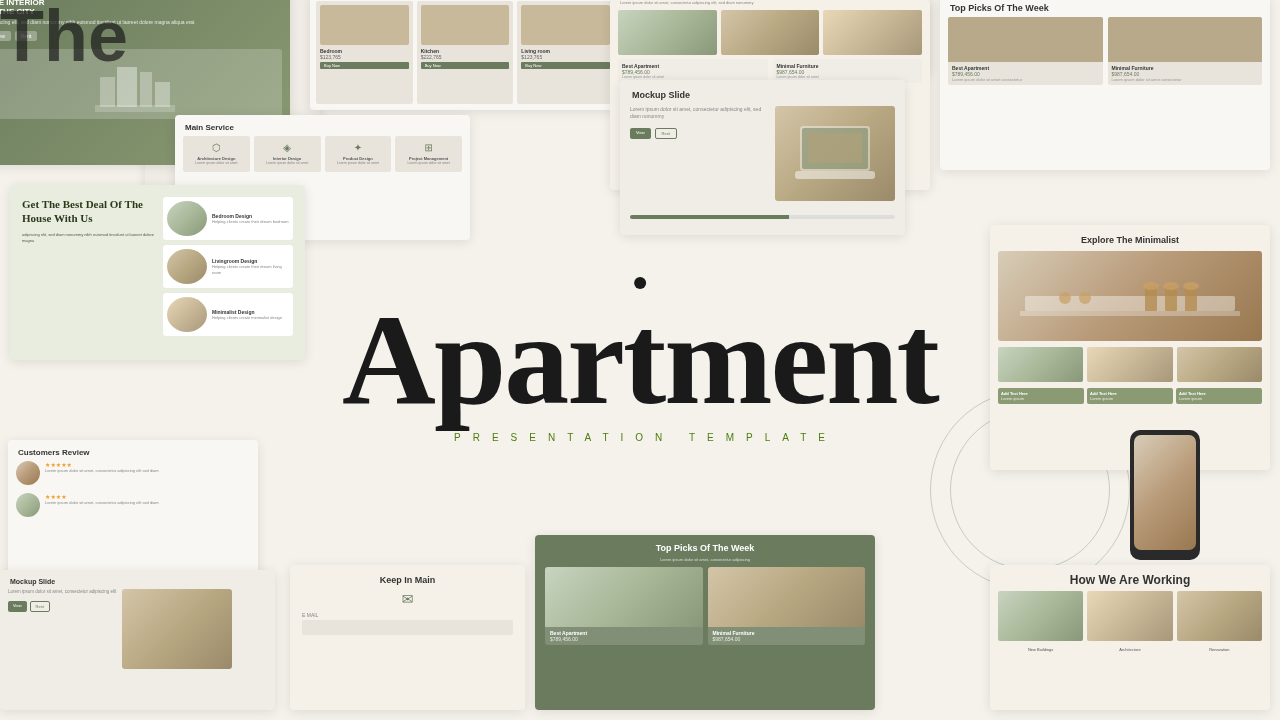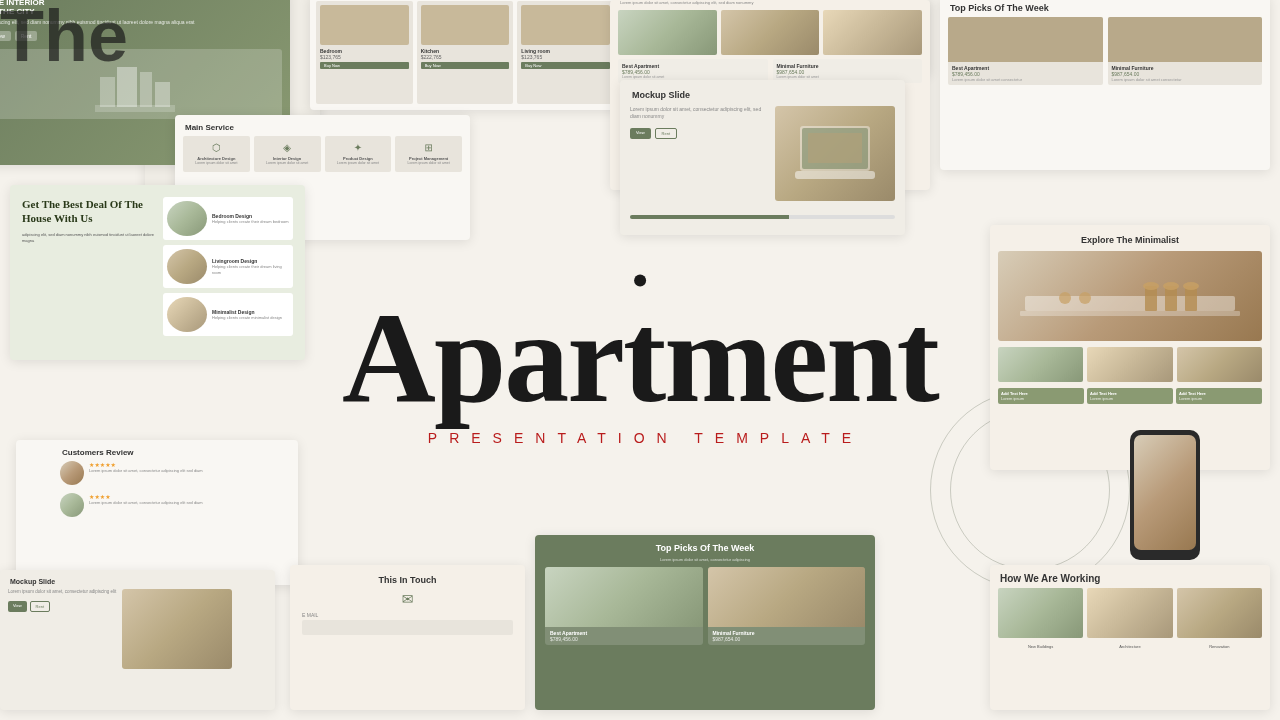--- a/index.html
+++ b/index.html
@@ -30,23 +30,23 @@
     }
     .center-title h1 {
       font-size: 130px;
       font-weight: 900;
       color: #1a1a1a;
       letter-spacing: -2px;
       line-height: 1;
       font-family: 'Georgia', serif;
     }
     .center-title p {
-      font-size: 14px;
+      font-size: 10px;
       letter-spacing: 12px;
-      color: #b91c1c;
+      color: #4d7c0f;
       font-family: Arial, sans-serif;
       font-weight: 400;
       margin-top: 8px;
       text-transform: uppercase;
       margin-left: 11px;
     }
     .center-dot {
       width: 12px;
       height: 12px;
       background: #1a1a1a;
@@ -469,25 +469,24 @@
     }
     .explore-add-item .val {
       font-size: 4px;
       font-family: Arial, sans-serif;
       color: rgba(255,255,255,0.8);
     }
 
     
     .card-review {
       bottom: 135px;
-      left: 16px;
-      width: 282px;
+      left: 8px;
+      width: 250px;
       height: 145px;
       background: #f9f7f3;
-      padding-left: 36px;
     }
     .review-header {
       padding: 8px 10px 4px;
       font-size: 8px;
       font-family: Arial, sans-serif;
       font-weight: bold;
       color: #333;
     }
     .review-items {
       padding: 0 8px;
@@ -667,24 +666,25 @@
     
     .card-how-work {
       bottom: 10px;
       right: 10px;
       width: 280px;
       height: 145px;
       background: #f5f0e8;
     }
     .how-header {
       padding: 8px 10px 4px;
-      font-size: 10px;
+      font-size: 12px;
       font-family: Arial, sans-serif;
       font-weight: bold;
       color: #333;
+      text-align: center;
     }
     .how-imgs {
       display: grid;
       grid-template-columns: 1fr 1fr 1fr;
       gap: 4px;
       padding: 0 8px 6px;
     }
     .how-img {
       height: 50px;
       background: #c8b89a;
@@ -1102,21 +1102,21 @@
         <div class="mockup-b-btns">
           <div class="mockup-b-btn">View</div>
           <div class="mockup-b-btn-o">Rent</div>
         </div>
       </div>
       <div class="mockup-b-img interior-living"></div>
     </div>
   </div>
 
   <div class="slide-card card-keep-touch">
-    <div class="keep-header">This In Touch</div>
+    <div class="keep-header">Keep In Main</div>
     <div class="keep-form">
       <div class="keep-icon">✉</div>
       <span class="keep-label">E MAIL</span>
       <div class="keep-input"></div>
     </div>
   </div>
 
   <div class="slide-card card-top-picks-bottom">
     <div class="picks-header">Top Picks Of The Week</div>
     <div class="picks-sub">Lorem ipsum dolor sit amet, consectetur adipiscing</div>

